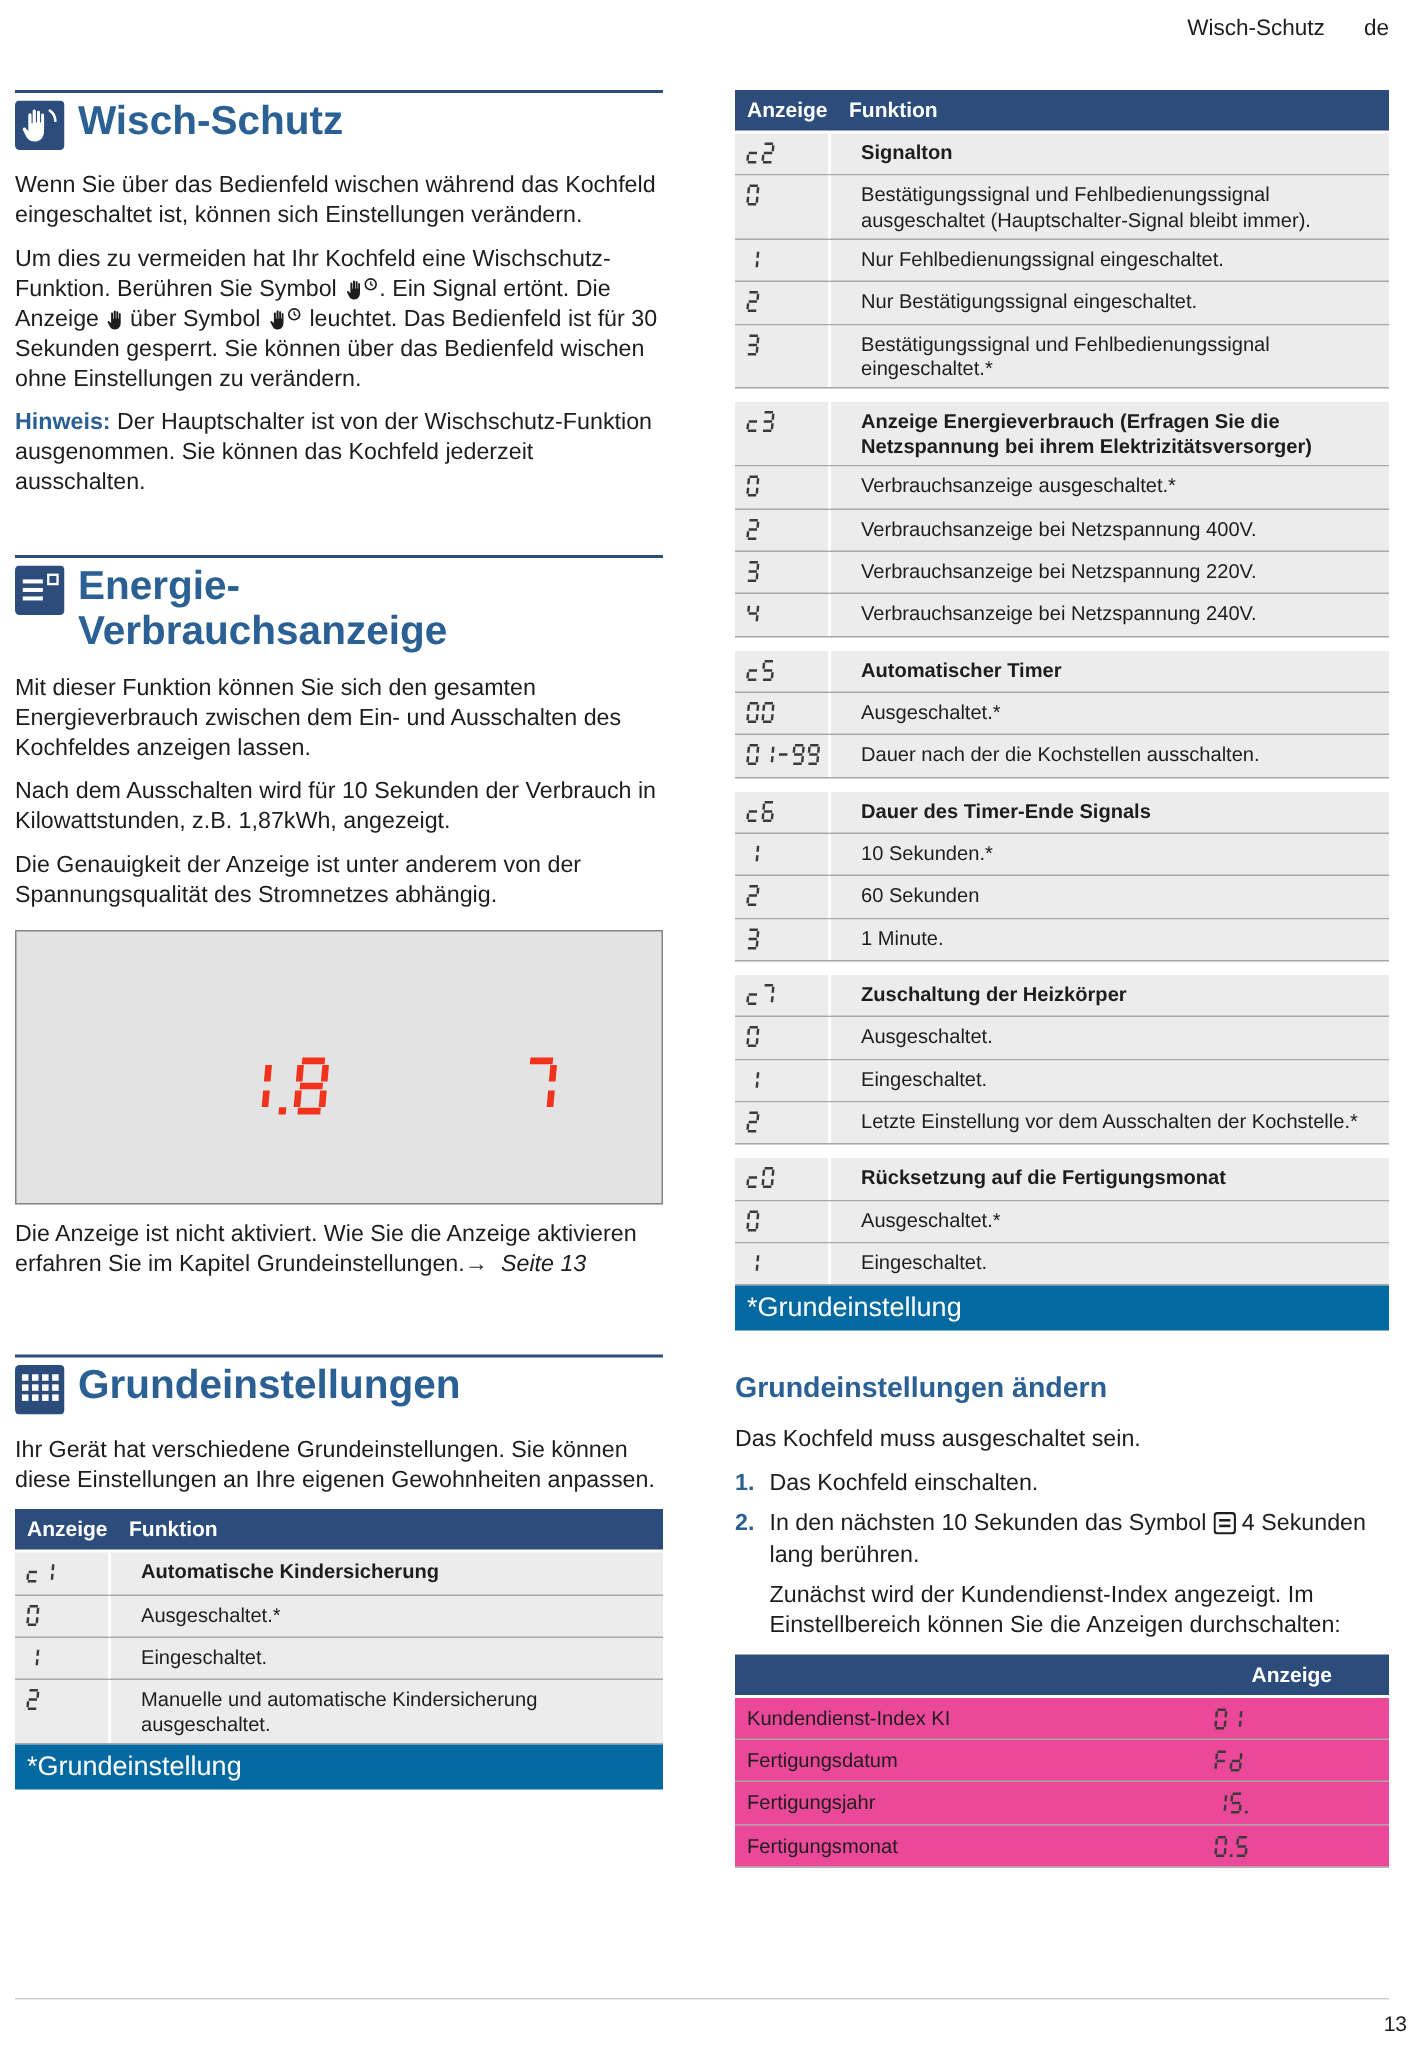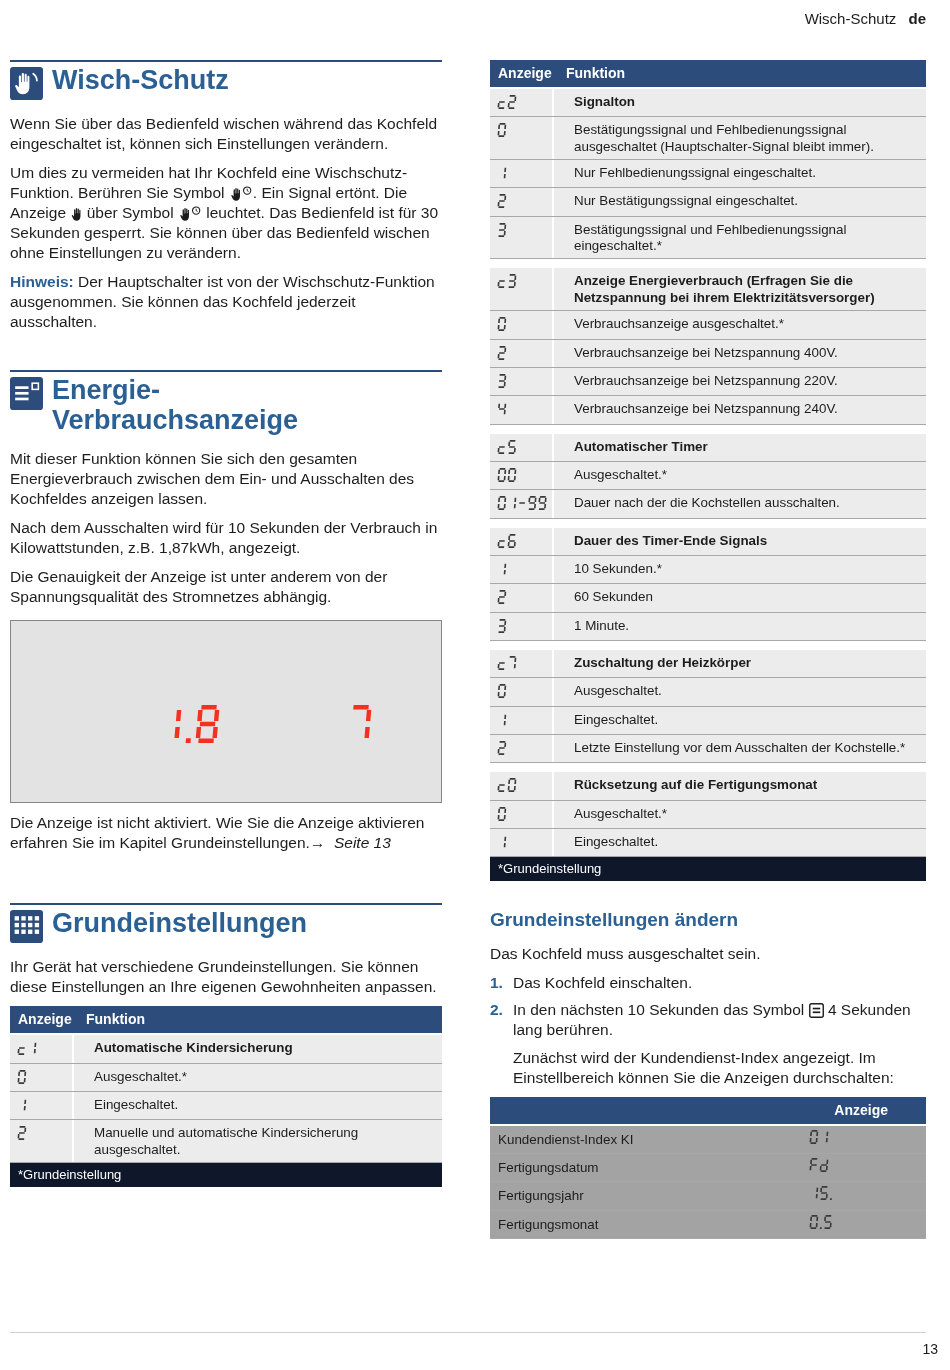--- a/index.html
+++ b/index.html
@@ -7,21 +7,21 @@
   body {
     width: 950px; height: 1370px; position: relative; background: #ffffff;
     font-family: "Liberation Sans", sans-serif; color: #1d1d1d; font-size: 15.5px;
     overflow: hidden;
   }
   p { margin: 0 0 9px 0; line-height: 1.29; }
   .blue { color: #2a6094; }
   .it { font-style: italic; }
 
   .page-header { position: absolute; top: 10px; right: 24px; font-size: 15px; }
-  .page-header .lang { font-weight: bold; margin-left: 8px; }
+  .page-header .lang { font-weight: normal; margin-left: 22px; }
 
   .col-left  { position: absolute; left: 10px;  top: 60px; width: 432px; }
   .col-right { position: absolute; left: 490px; top: 60px; width: 436px; }
 
   .sec-rule { height: 2px; background: #2c4d7c; margin: 0 0 3px 0; }
   .sec-title {
     display: flex; gap: 9px; align-items: flex-start;
     margin: 2px 0 14px 0; color: #2a6094; font-size: 27px; font-weight: bold; line-height: 1.12;
   }
   .sec-icon svg { display: block; margin-top: 2px; }
@@ -42,32 +42,32 @@
   
   .stable { font-size: 13.4px; line-height: 1.22; }
   .st-head { display: flex; background: #2c4d7c; color: #fff; font-weight: bold; font-size: 14px; margin-bottom: 2px; }
   .st-head .h1 { width: 66px; padding: 5px 0 5px 8px; }
   .st-head .h2 { padding: 5px 0 0 10px; }
   .st-row  { display: flex; background: #ececec; border-bottom: 1px solid #a8a8a8; align-items: stretch; }
   .st-code { width: 64px; padding: 6px 0 3px 8px; border-right: 2px solid #ffffff; flex: 0 0 64px; }
   .st-text { flex: 1; padding: 5px 4px 4px 20px; }
   .st-text.b { font-weight: bold; }
   .st-group + .st-group { margin-top: 9px; }
-  .st-foot { background: #0f172a; color: #fff; font-size: 13px; padding: 4px 8px; }
+  .st-foot { background: #0369a1; color: #fff; font-size: 18px; padding: 4px 8px; }
 
   
   .sub-title { color: #2a6094; font-size: 19px; font-weight: bold; margin: 28px 0 13px 0; }
   ol.steps { list-style: none; margin: 4px 0 0 0; padding: 0; }
   ol.steps li { display: flex; gap: 7px; margin-bottom: 7px; line-height: 1.3; }
   .step-num { font-weight: bold; color: #2a6094; flex: 0 0 16px; }
   .steps-cont { padding-left: 23px; margin-top: 2px; }
 
   
   .sv-head { background: #2c4d7c; color: #fff; font-weight: bold; font-size: 14px; padding: 5px 38px 5px 8px; text-align: right; margin-bottom: 2px; }
-  .sv-row { display: flex; background: #a3a3a3; border-bottom: 1px solid #a8a8a8; align-items: flex-start; }
+  .sv-row { display: flex; background: #ec4899; border-bottom: 1px solid #a8a8a8; align-items: flex-end; }
   .sv-label { flex: 1; padding: 6px 0 5px 8px; }
   .sv-value { width: 120px; padding: 4px 0 2px 4px; }
 
   .foot-rule { position: absolute; left: 10px; right: 24px; top: 1332px; height: 1px; background: #cfcfcf; }
   .page-num  { position: absolute; right: 12px; top: 1341px; font-size: 14px; }
 </style>
 </head>
 <body>
 
 <header class="page-header">

